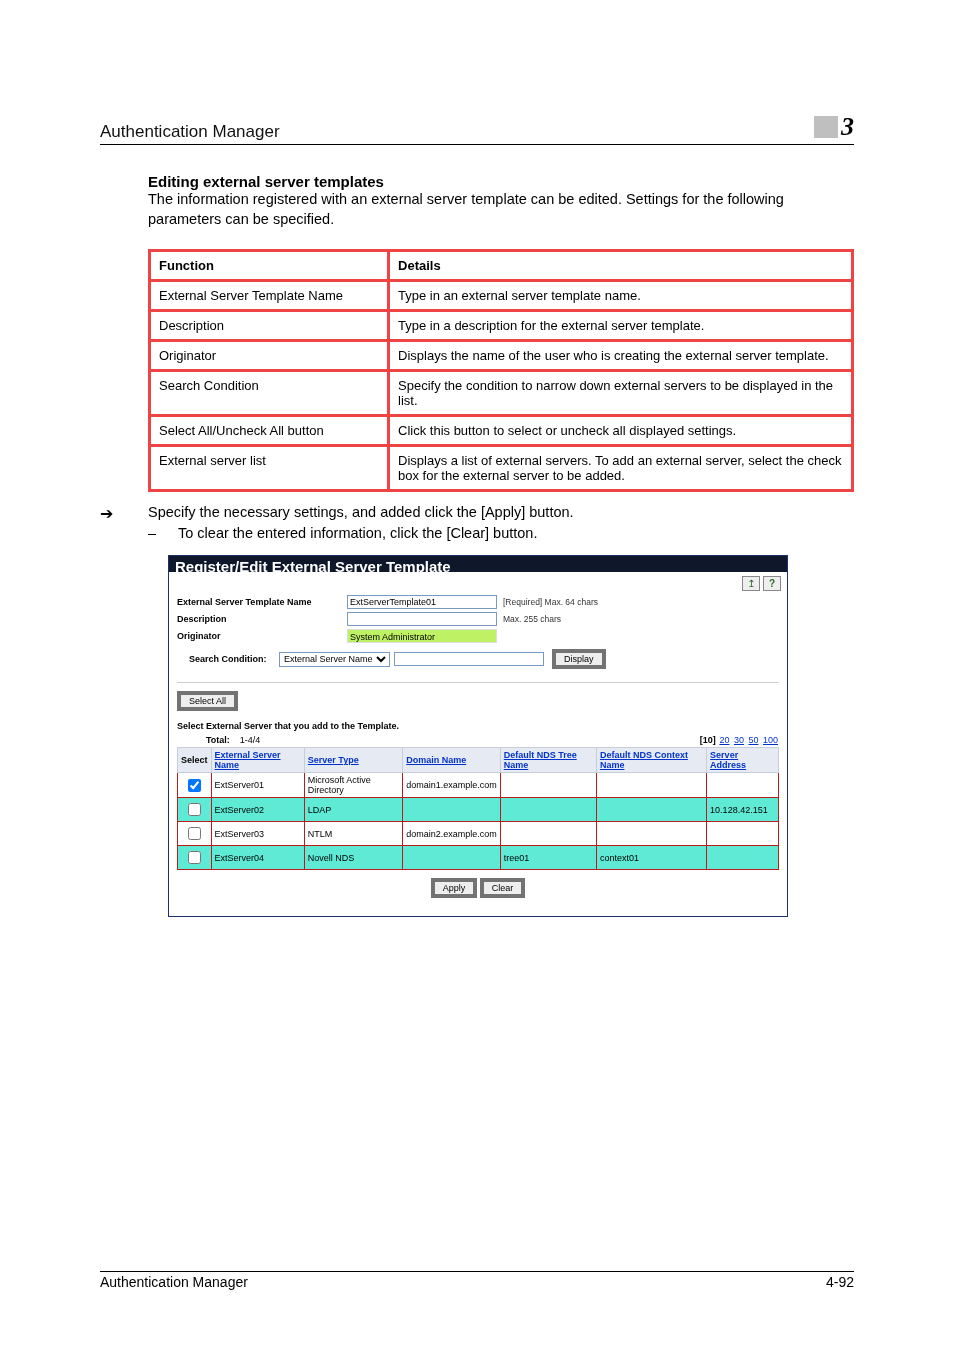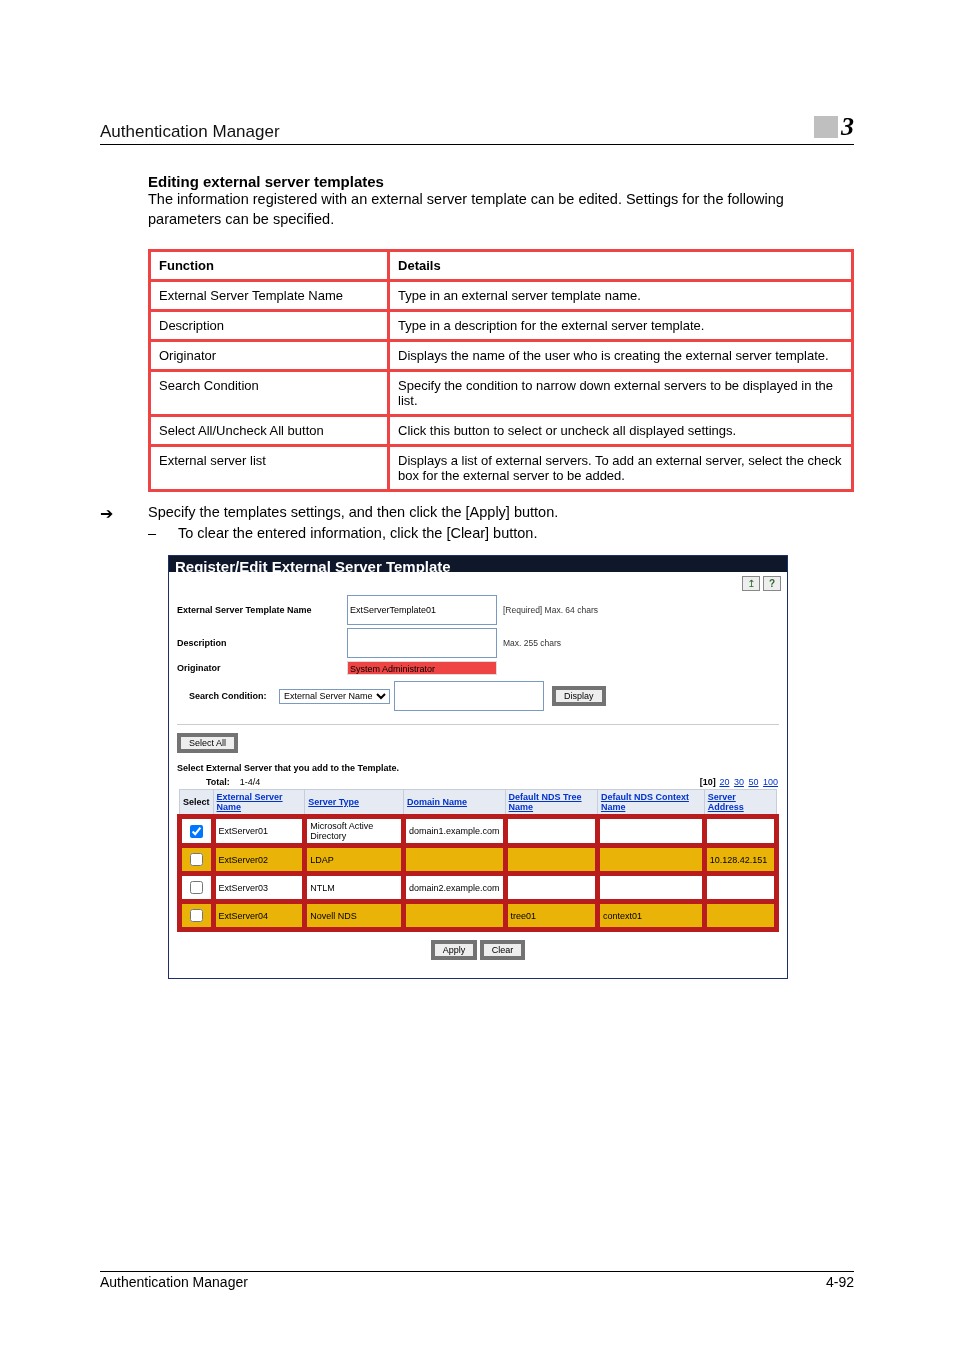--- a/index.html
+++ b/index.html
@@ -114,28 +114,28 @@
     background: #eee;
     vertical-align: middle;
   }
   .ss-form {
     padding: 2px 8px 4px 8px;
   }
   .ss-row { display: flex; align-items: center; margin-bottom: 3px; }
   .ss-label { width: 170px; font-weight: bold; font-size: 9px; }
   .ss-input {
     border: 1px solid #7a9ac0;
-    height: 30px;
+    height: 14px;
     font-size: 9px;
     padding: 0 2px;
     background: #fff;
   }
   .ss-static {
     border: 1px solid #ddd;
-    background: #ef4444;
+    background: #bef264;
     height: 14px;
     font-size: 9px;
     padding: 0 2px;
     line-height: 14px;
   }
   .ss-hint { font-size: 8.5px; margin-left: 6px; color: #333; }
   .ss-select {
     border: 1px solid #7a9ac0;
     font-size: 9px;
     height: 15px;
@@ -173,25 +173,25 @@
     cursor: pointer;
     font-weight: bold;
     text-align: left;
   }
   table.ss-table th.noclick {
     color: #000;
     text-decoration: none;
     cursor: default;
   }
   table.ss-table td {
-    border: 5px solid #b91c1c;
+    border: 1px solid #b91c1c;
     padding: 2px 3px;
     background: #fff;
   }
-  table.ss-table tr.alt td { background: #eab308; }
+  table.ss-table tr.alt td { background: #5eead4; }
   .ss-footer-btns {
     text-align: center;
     padding: 8px 0 10px 0;
   }
   .page-footer {
     position: absolute;
     bottom: 60px;
     left: 100px;
     right: 100px;
     border-top: 1px solid #000;
@@ -247,21 +247,21 @@
         </tr>
         <tr>
           <td>External server list</td>
           <td>Displays a list of external servers. To add an external server, select the check box for the external server to be added.</td>
         </tr>
       </tbody>
   </table>
 
   <div class="arrow-line">
     <span class="arrow">➔</span>
-    <span>Specify the templates settings, and then click the [Apply] button.</span>
+    <span>Specify the necessary settings, and added click the [Apply] button.</span>
   </div>
   <div class="sub-line">
     <span class="dash">–</span>
     <span>To clear the entered information, click the [Clear] button.</span>
   </div>
 
   <div class="screenshot">
     <div class="ss-header">Register/Edit External Server Template</div>
     <div class="ss-icons">
       <span class="ss-icon-btn" style="color:#2a6b2a;">↥</span>

